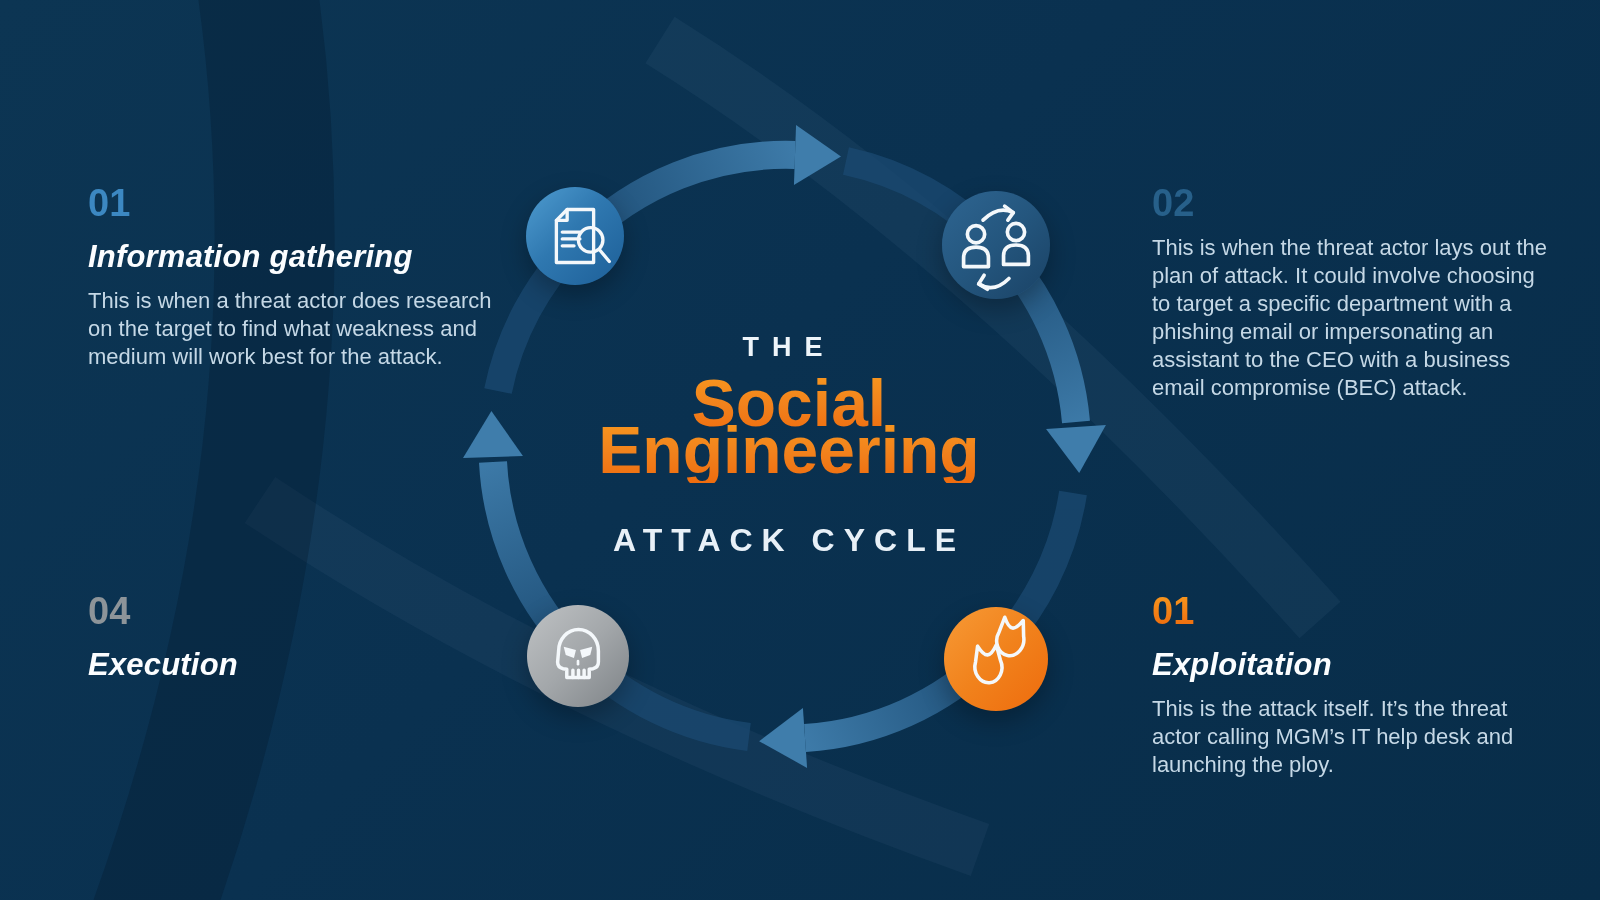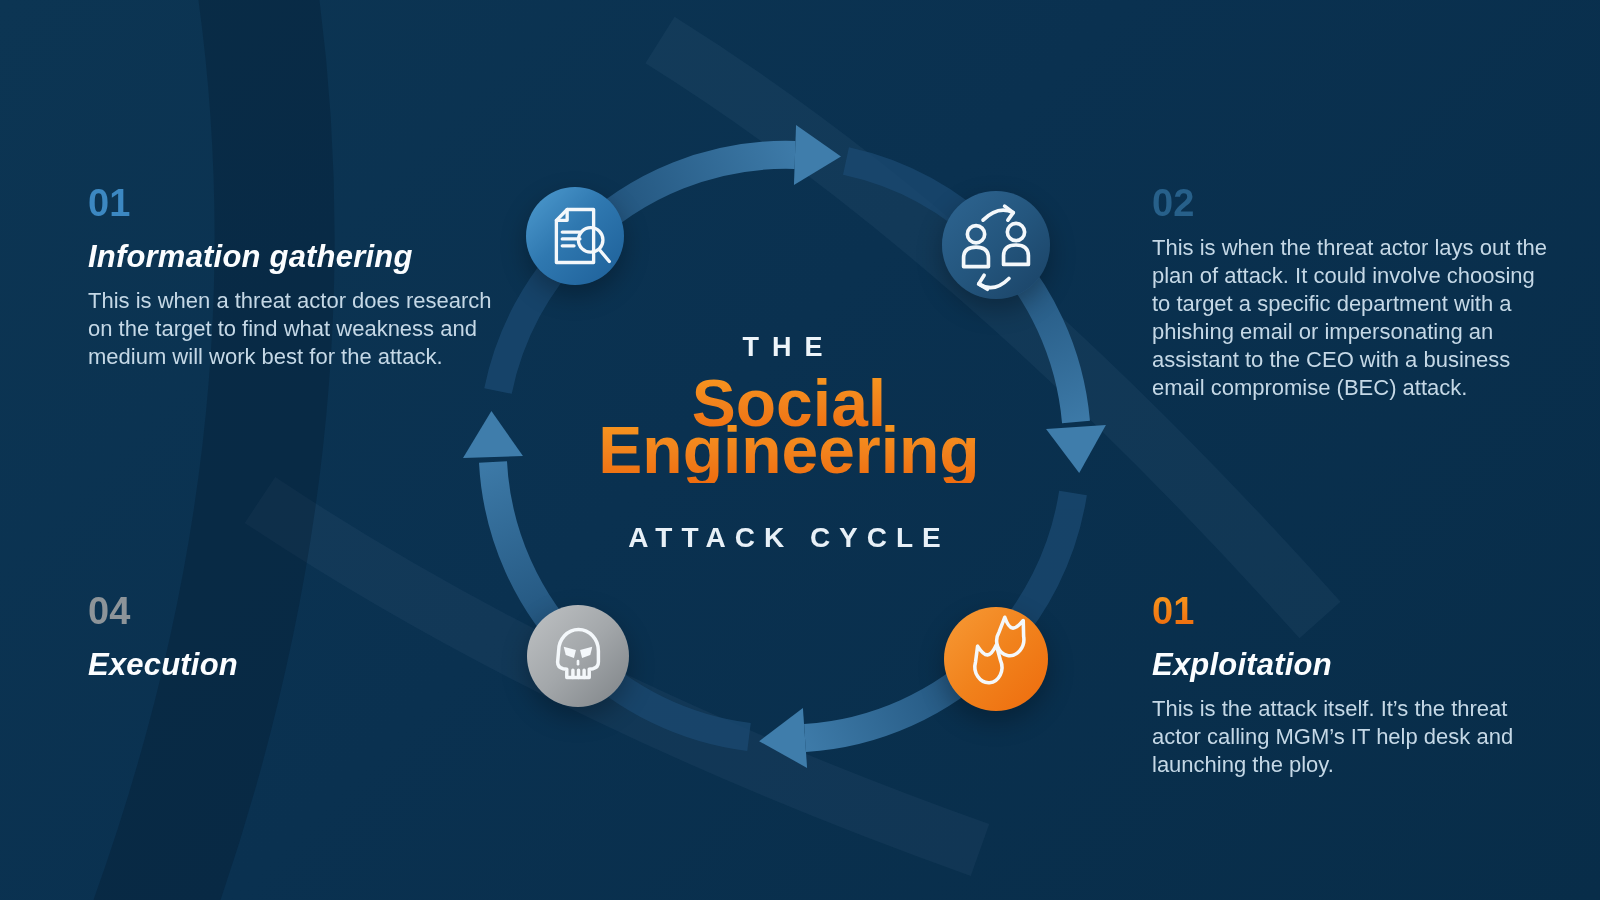--- a/index.html
+++ b/index.html
@@ -26,21 +26,21 @@
 
   
   .center-title{position:absolute;left:489px;top:0;width:600px;height:900px;pointer-events:none;}
   .center-title>div{position:absolute;width:100%;text-align:center;}
   .title-the{top:332px;font-size:27px;font-weight:700;letter-spacing:13px;color:#eef5fa;}
   .title-main{font-size:66px;font-weight:700;line-height:1;letter-spacing:0;
     background:linear-gradient(180deg,#f8991f 0%,#f1811c 55%,#ef6c0e 100%);
     -webkit-background-clip:text;background-clip:text;color:transparent;}
   .title-main1{top:352px;margin-top:18px;}
   .title-main2{top:417px;}
-  .title-sub{top:522px;font-size:28px;font-weight:600;letter-spacing:9px;color:#e8f0f7;}
+  .title-sub{top:522px;font-size:32px;font-weight:600;letter-spacing:9px;color:#e8f0f7;}
 
   
   .step{position:absolute;width:404px;}
   .step-num{font-size:38px;font-weight:700;line-height:1;
     -webkit-background-clip:text;background-clip:text;color:transparent;}
   .s1 .step-num{background-image:linear-gradient(100deg,#3c88c2 10%,#2b6493 90%);
     -webkit-background-clip:text;background-clip:text;}
   .s2 .step-num{background-image:linear-gradient(100deg,#27608a 10%,#1a4466 90%);
     -webkit-background-clip:text;background-clip:text;}
   .s3 .step-num{background-image:linear-gradient(180deg,#f89b20 0%,#ed680c 100%);

